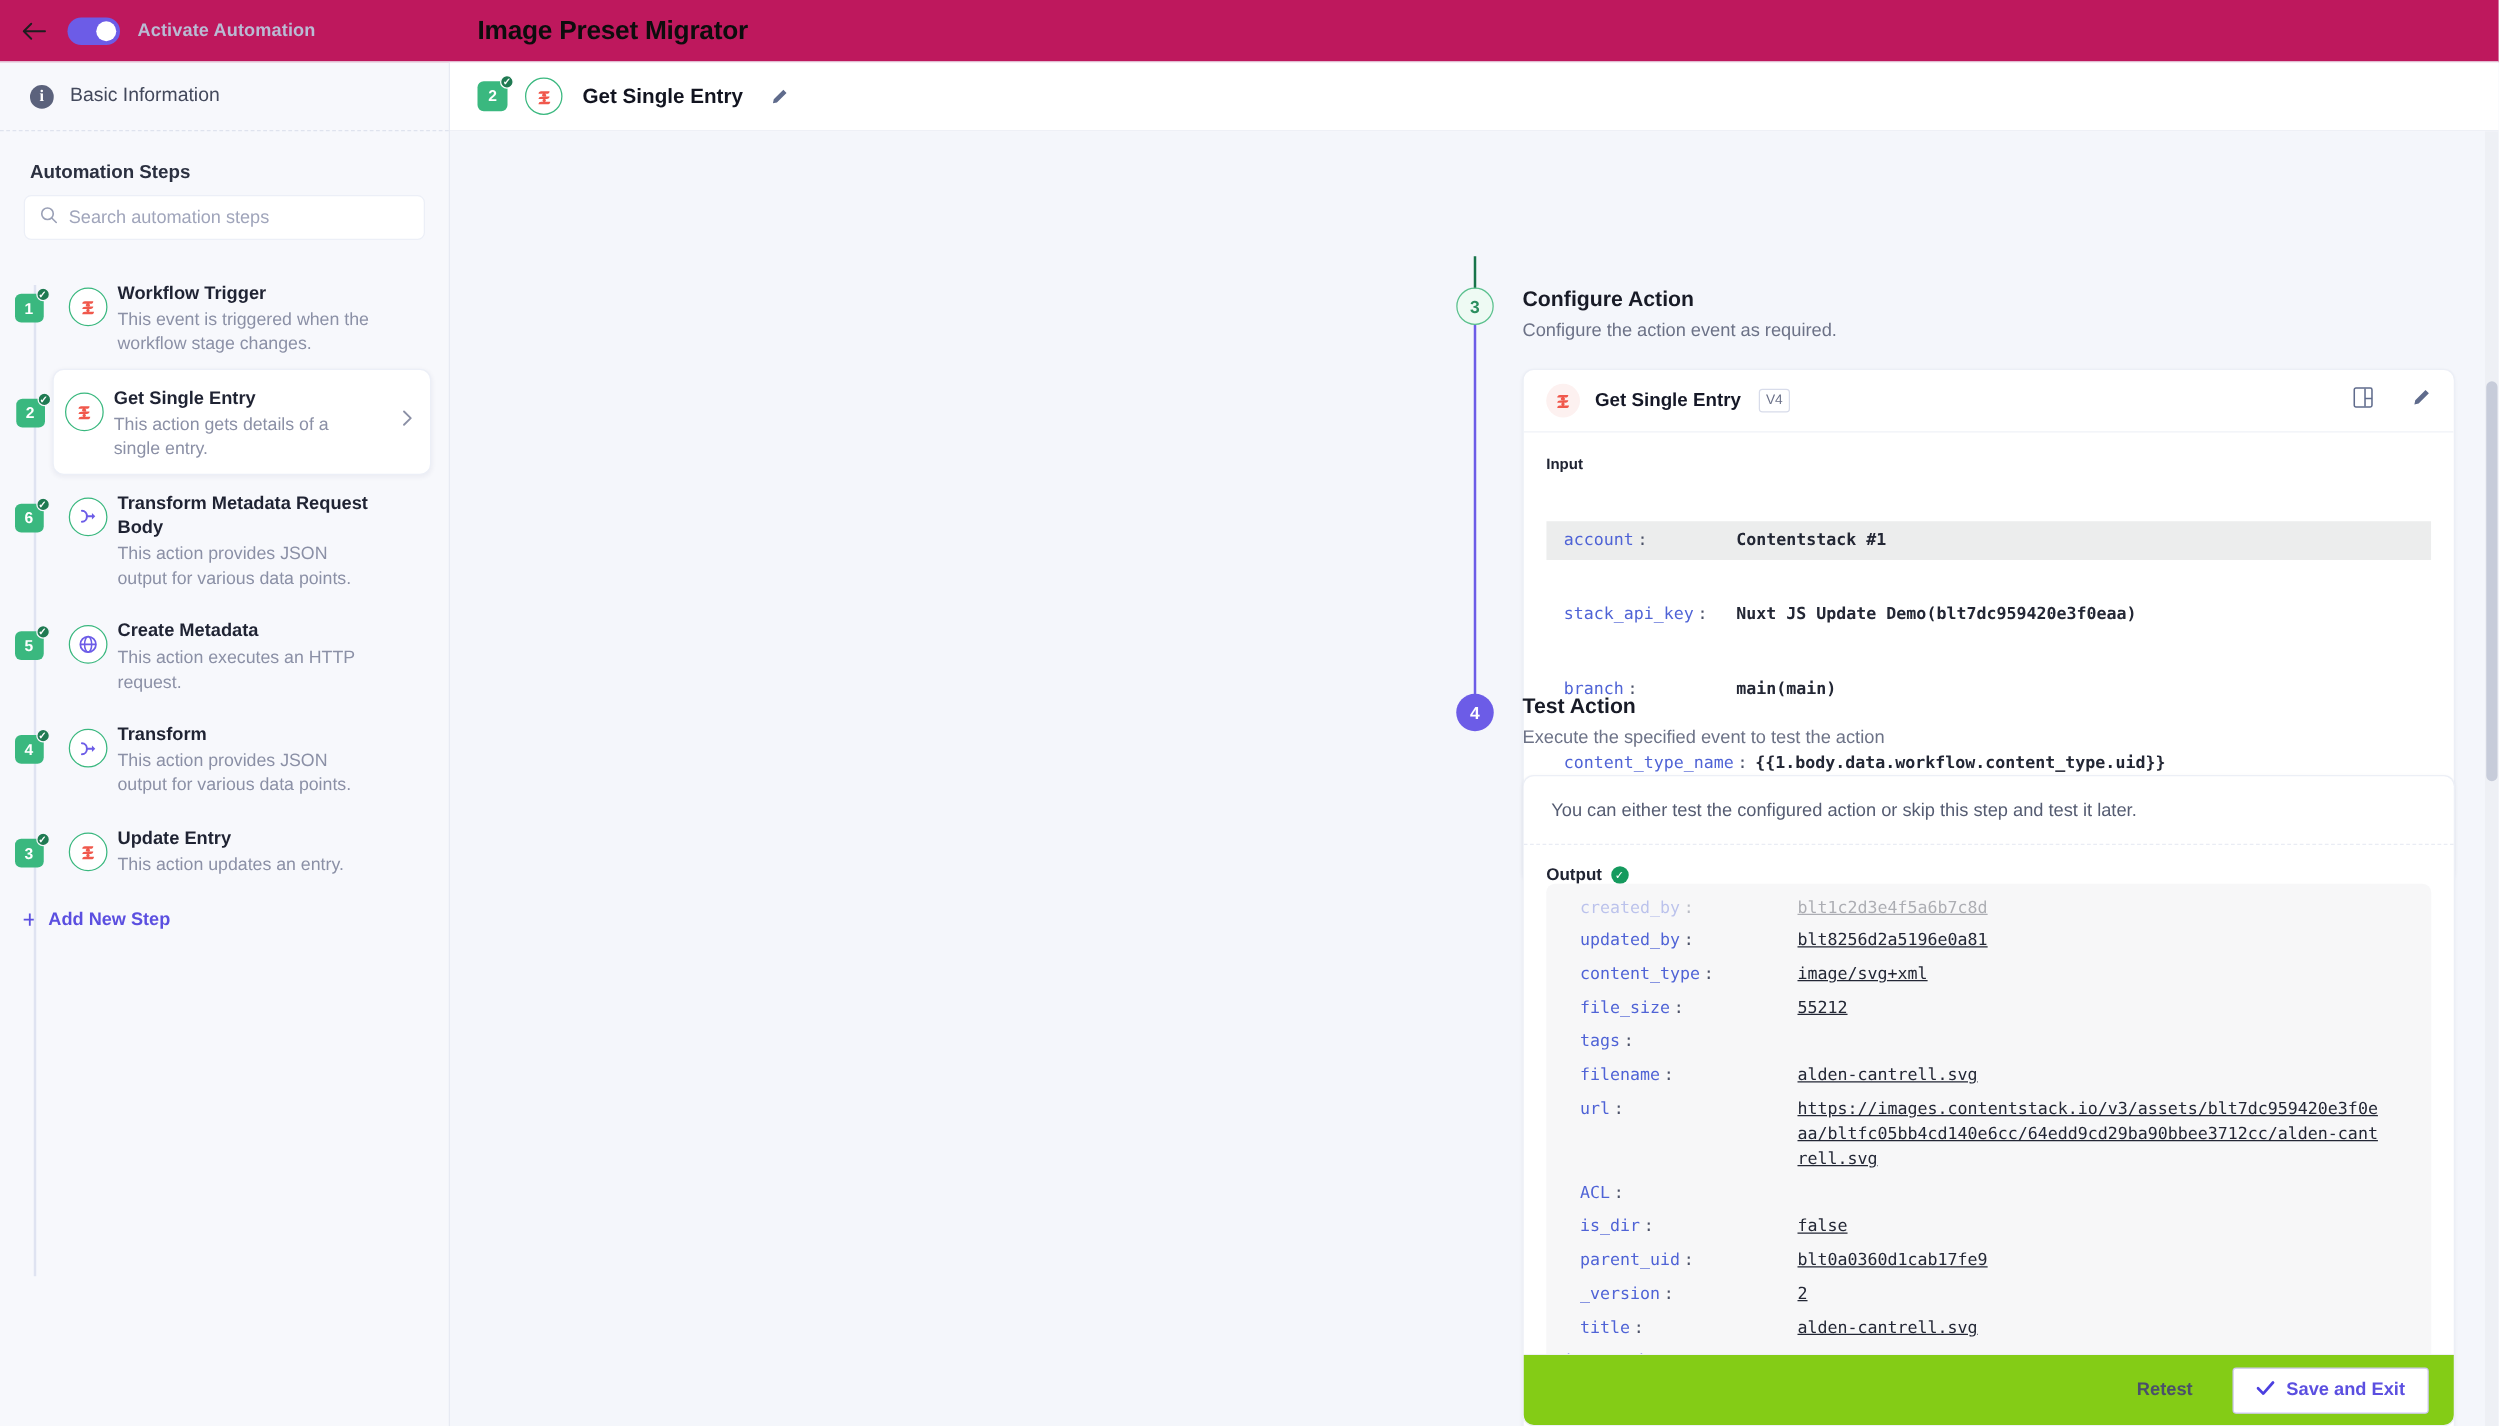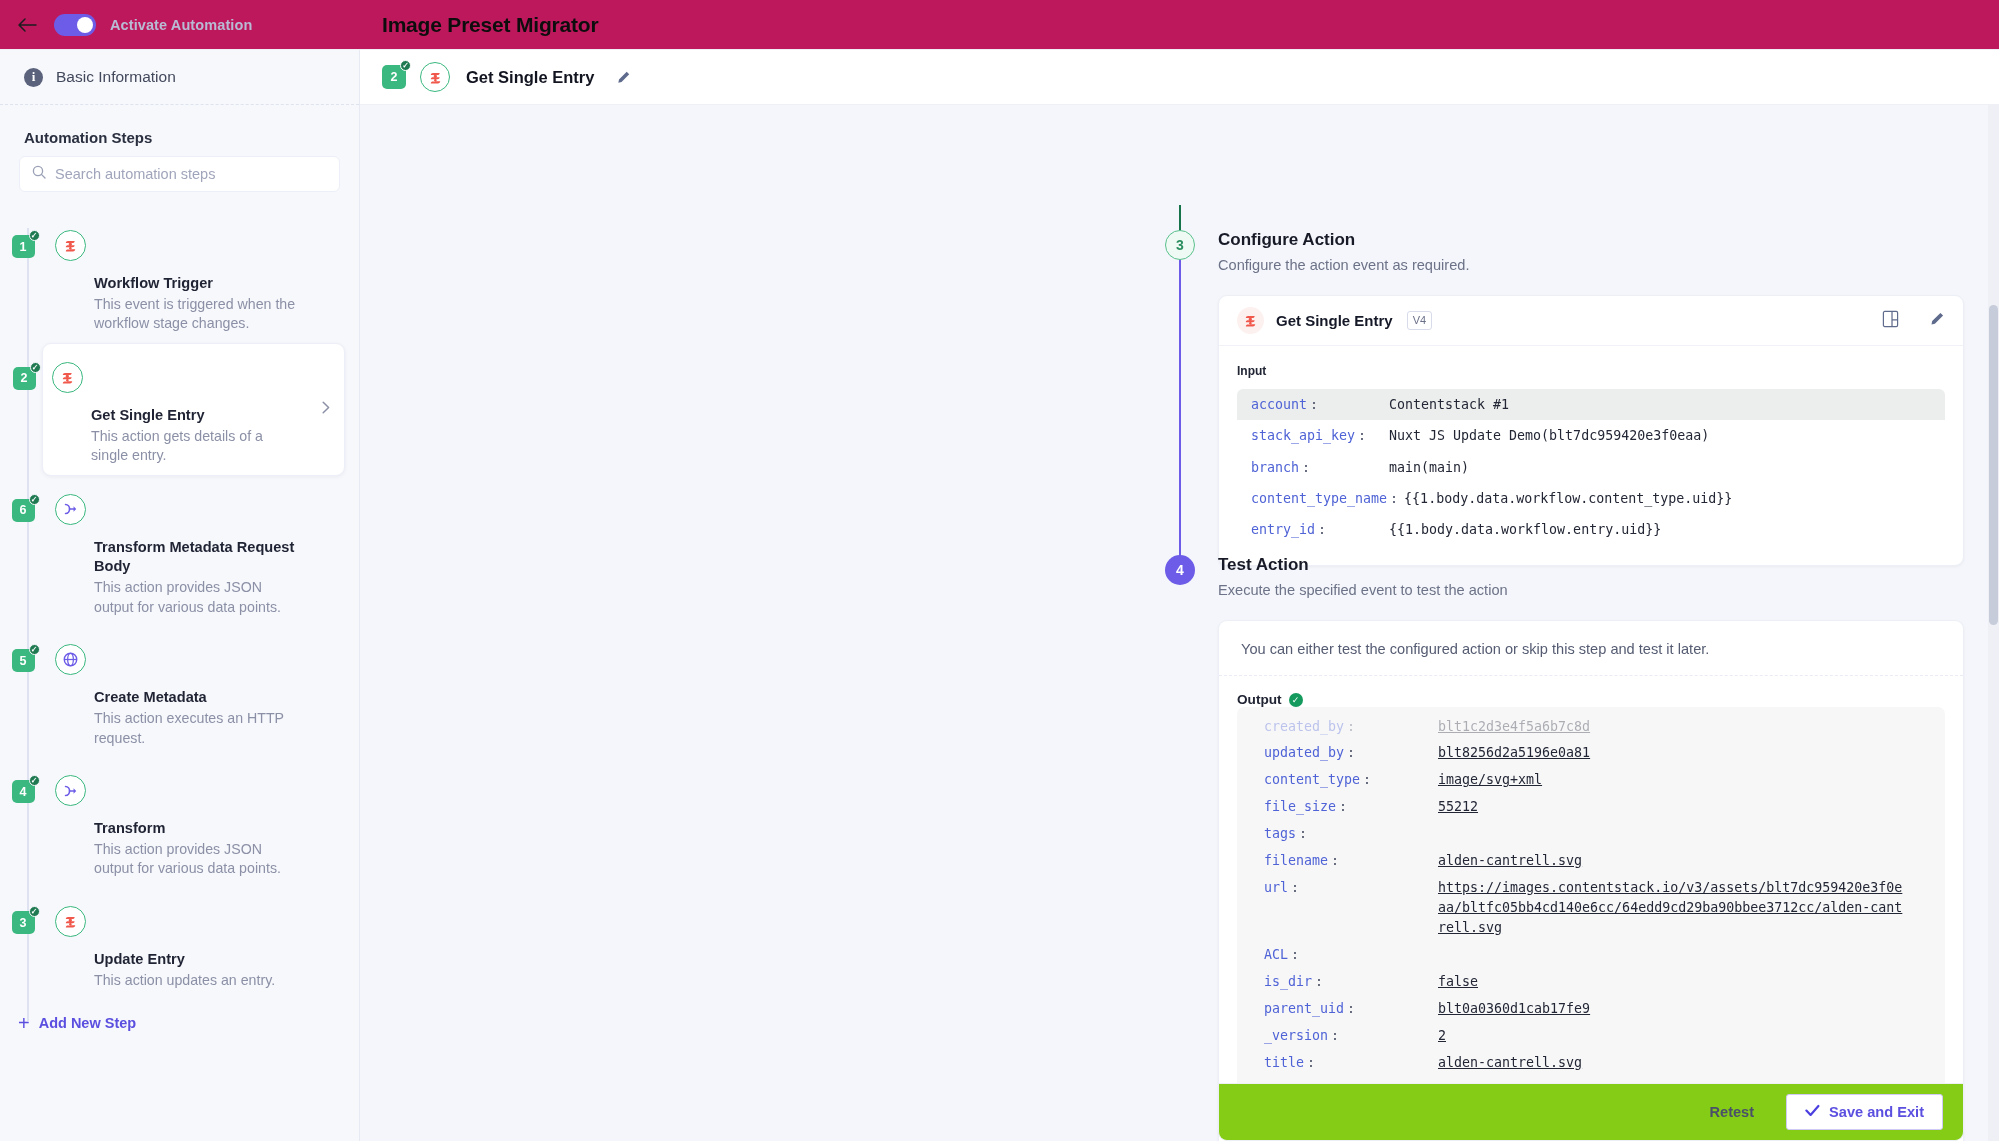--- a/index.html
+++ b/index.html
@@ -88,21 +88,21 @@
     position: absolute; right: -5px; top: -5px; width: 11px; height: 11px; border-radius: 50%;
     background: #1f7a52; color: #fff; font-size: 8px; display: flex; align-items: center; justify-content: center;
     border: 1.5px solid #f7f8fc;
   }
   .step-row .icon-col { width: 48px; min-width: 48px; display: flex; justify-content: center; padding-top: 9px; }
   .circ {
     width: 31px; height: 31px; border-radius: 50%; background: #fff;
     border: 1.6px solid #3ab87f; display: flex; align-items: center; justify-content: center;
   }
   .circ svg { display: block; }
-  .step-text { padding-top: 5px; padding-right: 6px; margin-top: 48px; }
+  .step-text { padding-top: 5px; padding-right: 6px; }
   .step-name { font-size: 14.6px; font-weight: 700; color: #1f2333; line-height: 1.35; }
   .step-desc { font-size: 14.2px; color: #8b90a6; line-height: 1.38; margin-top: 1px; max-width: 205px; }
 
   .step-row.selected {
     background: #fff; border: 1px solid #eceff7; border-radius: 9px;
     box-shadow: 0 1px 4px rgba(30,40,80,.06); margin-left: 42px; padding-left: 0;
   }
   .step-row.selected .badge-col { position: absolute; left: -42px; top: 9px; }
   .step-row.selected .chevron {
     position: absolute; right: 14px; top: 50%; transform: translateY(-50%); color: #8b90a6;
@@ -161,30 +161,30 @@
     font-size: 11px; color: #6a7088; border: 1px solid #d8dcea; border-radius: 3px;
     padding: 1px 5px; line-height: 1.3; margin-left: 2px;
   }
   .ac-head-actions { margin-left: auto; display: flex; align-items: center; gap: 30px; }
 
   .ac-body { padding: 18px 18px 20px 18px; }
   .blk-label { font-size: 12px; font-weight: 700; color: #202433; margin-bottom: 11px; }
   .kvbox { border-radius: 6px; overflow: hidden; }
   .kv {
     display: flex; align-items: center; font-size: 13.3px;
-    font-family: "DejaVu Sans Mono", monospace; padding: 6px 12px 6px 14px; line-height: 1.45;
+    font-family: "DejaVu Sans Mono", monospace; padding: 6px 12px 6px 14px; line-height: 1.45; margin-top: 28px;
   }
   .kv.alt { background: #eceded; }
   .kv .k { color: #4f63d6; white-space: nowrap; }
   .kv .k .colon { color: #4b5167; padding-left: 3px; }
   .kv .v { color: #232735; word-break: break-all; }
 
   
   .input-kv .k { width: 132px; }
-  .input-kv .v { padding-left: 6px; }
+  .input-kv .v { padding-left: 6px; font-weight: bold; }
   .input-kv.wide .k { width: auto; }
   .input-kv.wide .v { padding-left: 6px; }
 
   .sec4 { position: absolute; top: 450px; left: 0; width: 746px; }
   .test-card {
     margin-top: 22px; background: #fff; border-radius: 9px 9px 0 0; border: 1px solid #eceff6;
     border-bottom: 0; box-shadow: 0 1px 3px rgba(30,40,80,.05);
     width: 746px; height: 566px; display: flex; flex-direction: column; overflow: hidden;
   }
   .test-note { font-size: 14.6px; color: #555c72; padding: 20px 22px 18px 22px; border-bottom: 1px dashed #e9ecf4; }

